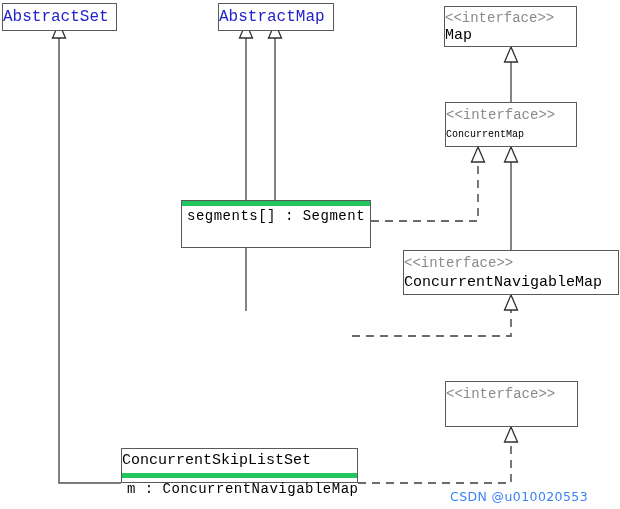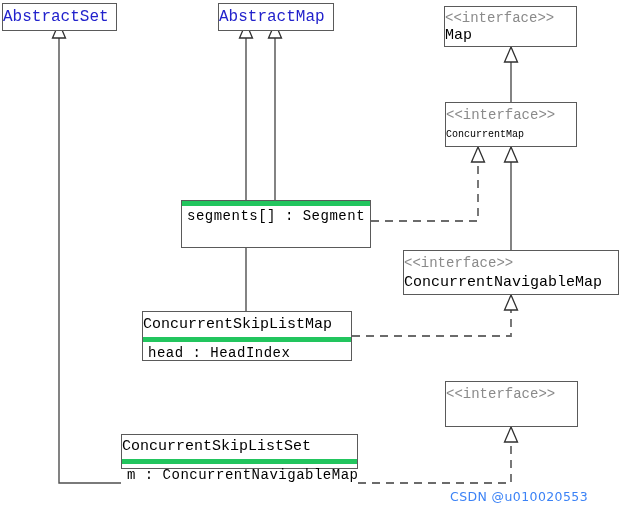--- a/index.html
+++ b/index.html
@@ -153,34 +153,28 @@
     <div class="compartment divider attr" style="height:22px; line-height:21px; font-size:14px;">segments[] : Segment</div>
   </div>
 
   <div class="node" style="left:403px; top:250px; width:216px; height:45px;">
     <div class="compartment" style="height:43px; padding-top:2px;">
       <span class="stereotype" style="font-size:14px; line-height:20px;">&lt;&lt;interface&gt;&gt;</span>
       <span class="cname" style="font-size:15px; line-height:20px;">ConcurrentNavigableMap</span>
     </div>
   </div>
 
-  <div class="node" style="left:142px; top:311px; width:210px; height:50px;">
-    <div class="compartment" style="height:25px; line-height:25px; font-size:15px;">
-      <span class="cname">ConcurrentSkipListMap</span>
-    </div>
-    <div class="compartment divider attr" style="height:23px; line-height:22px; font-size:14px;">head : HeadIndex</div>
-  </div>
 
   <div class="node" style="left:445px; top:381px; width:133px; height:46px;">
     <div class="compartment" style="height:44px; padding-top:2px;">
       <span class="stereotype" style="font-size:14px; line-height:20px;">&lt;&lt;interface&gt;&gt;</span>
     </div>
   </div>
 
-  <div class="node" style="left:121px; top:434px; width:237px; height:35px;">
+  <div class="node" style="left:121px; top:448px; width:237px; height:35px;">
     <div class="compartment" style="height:24px; line-height:24px; font-size:15px;">
       <span class="cname">ConcurrentSkipListSet</span>
     </div>
     <div class="compartment divider attr" style="height:23px; line-height:22px; font-size:14px;">m : ConcurrentNavigableMap</div>
   </div>
 
   <div class="watermark" style="left:450px; top:489px;">CSDN @u010020553</div>
 
 </div>
 

